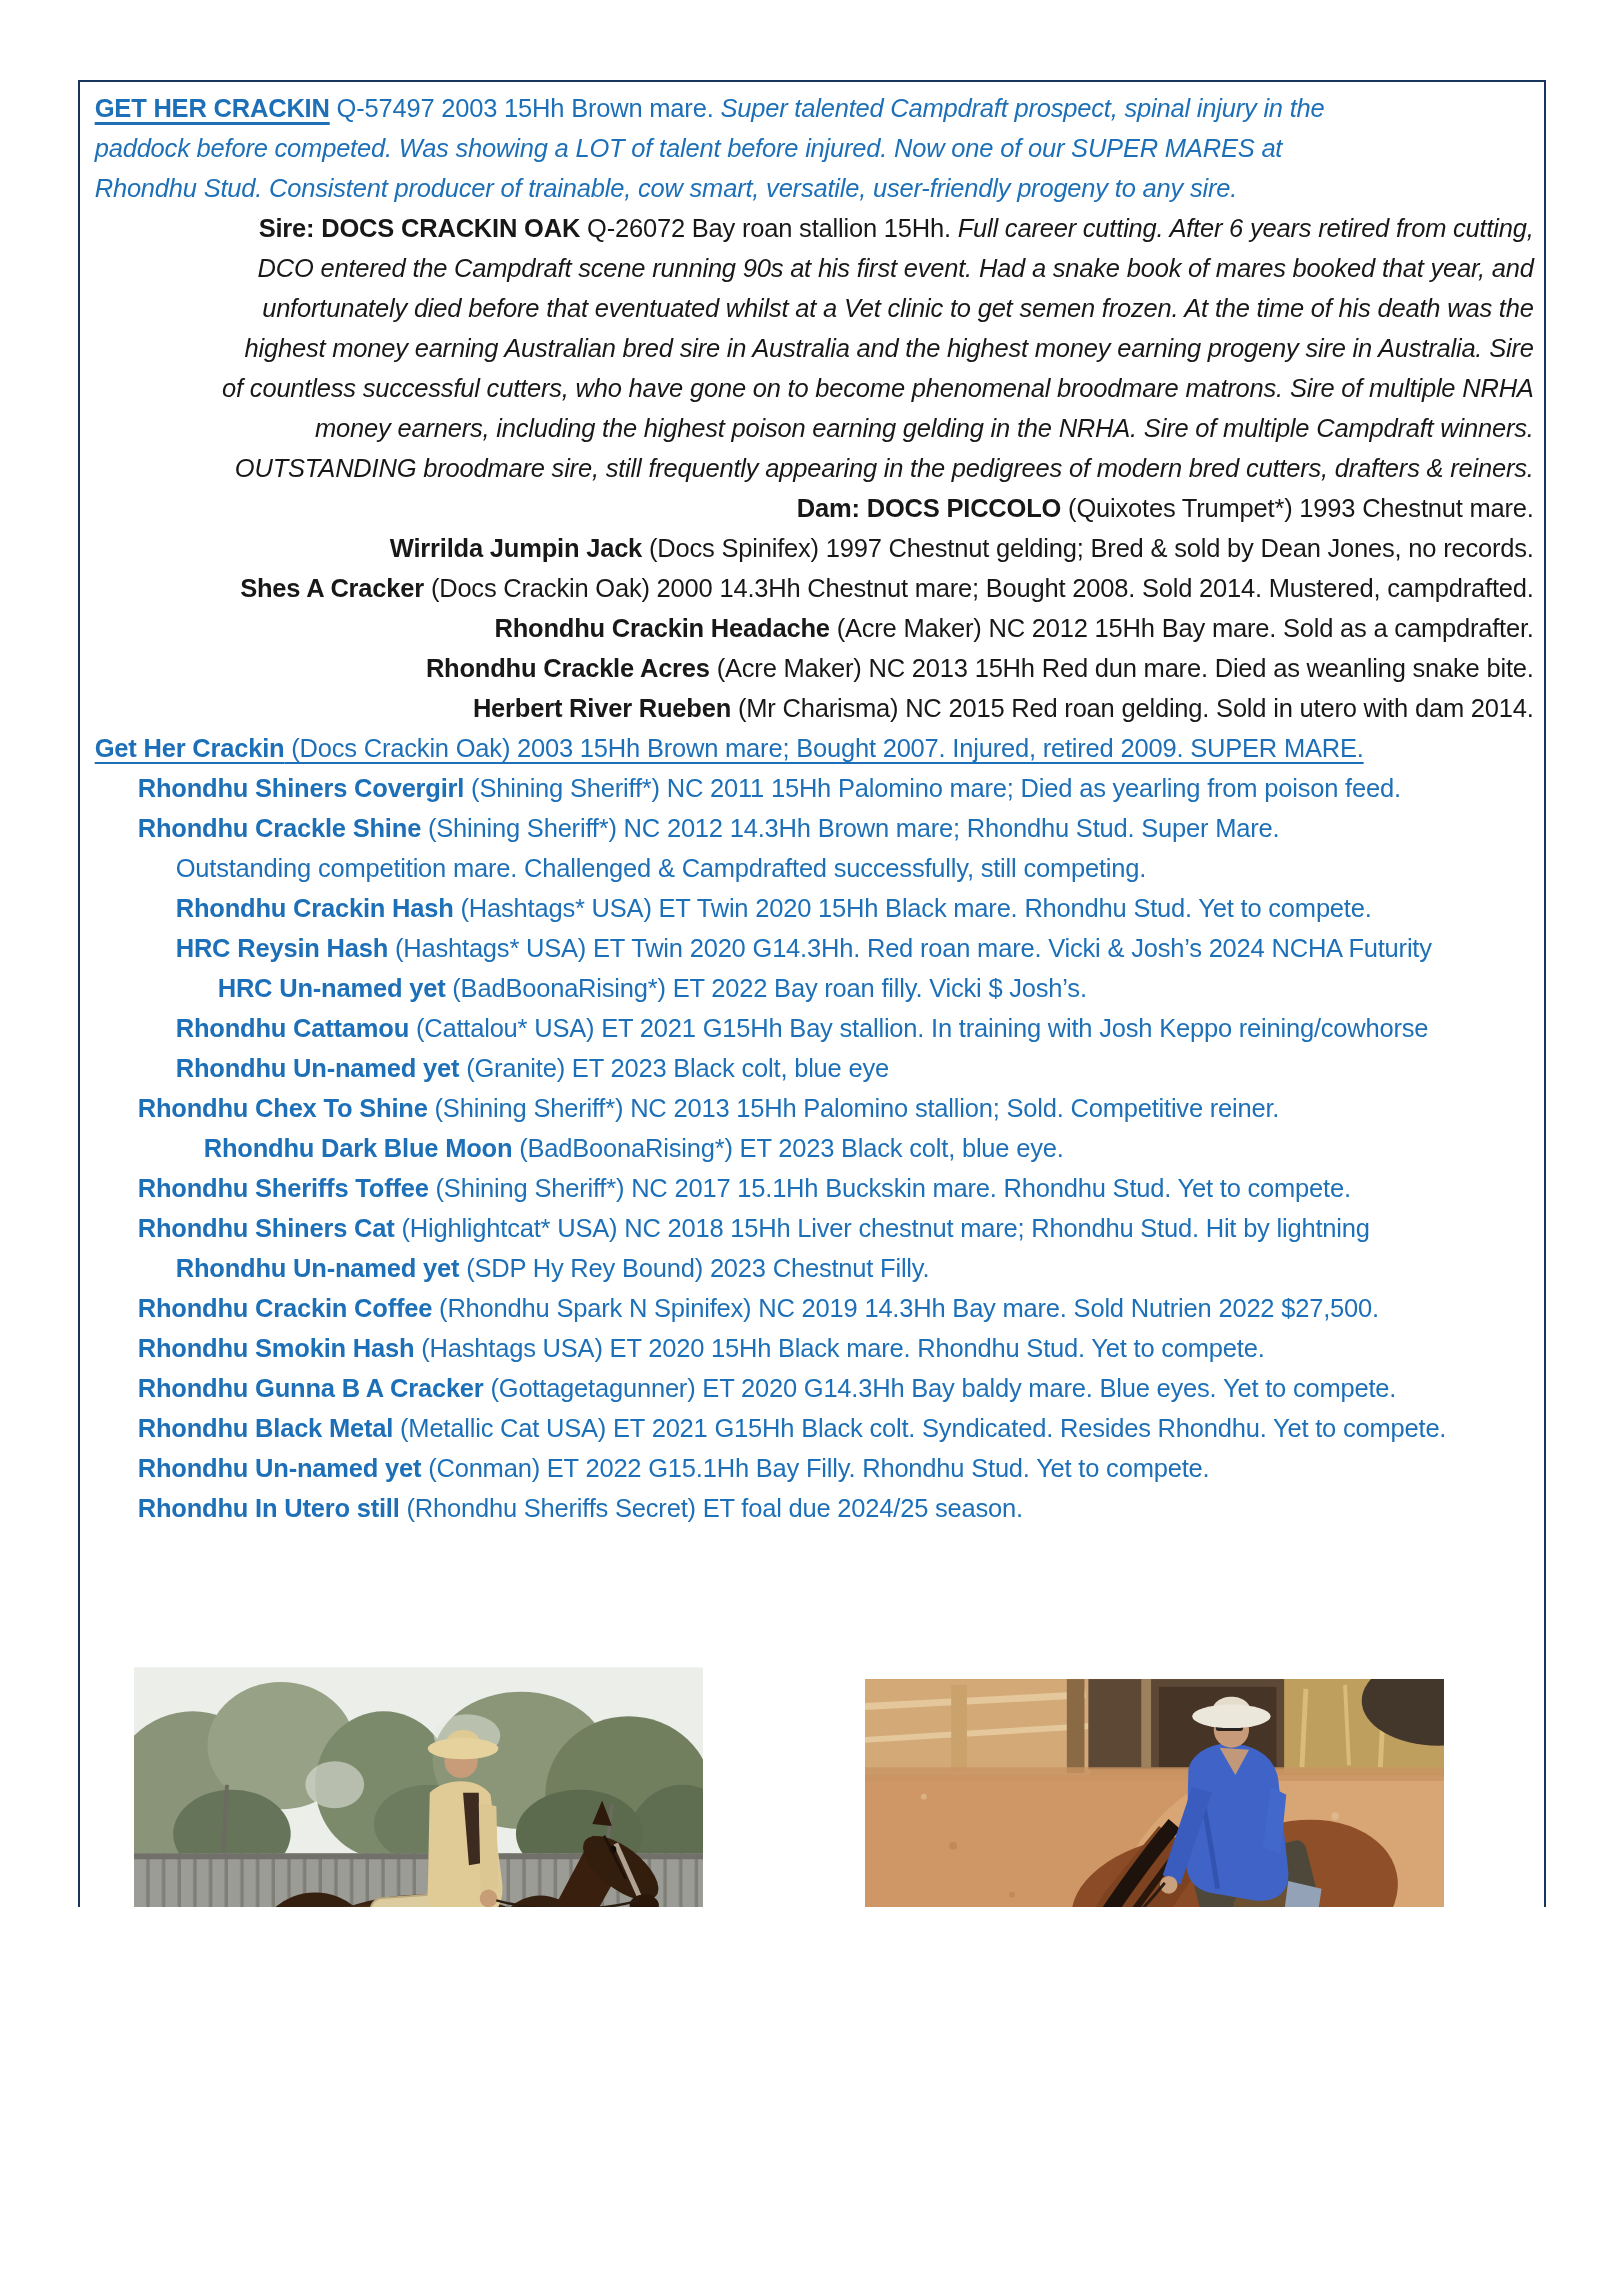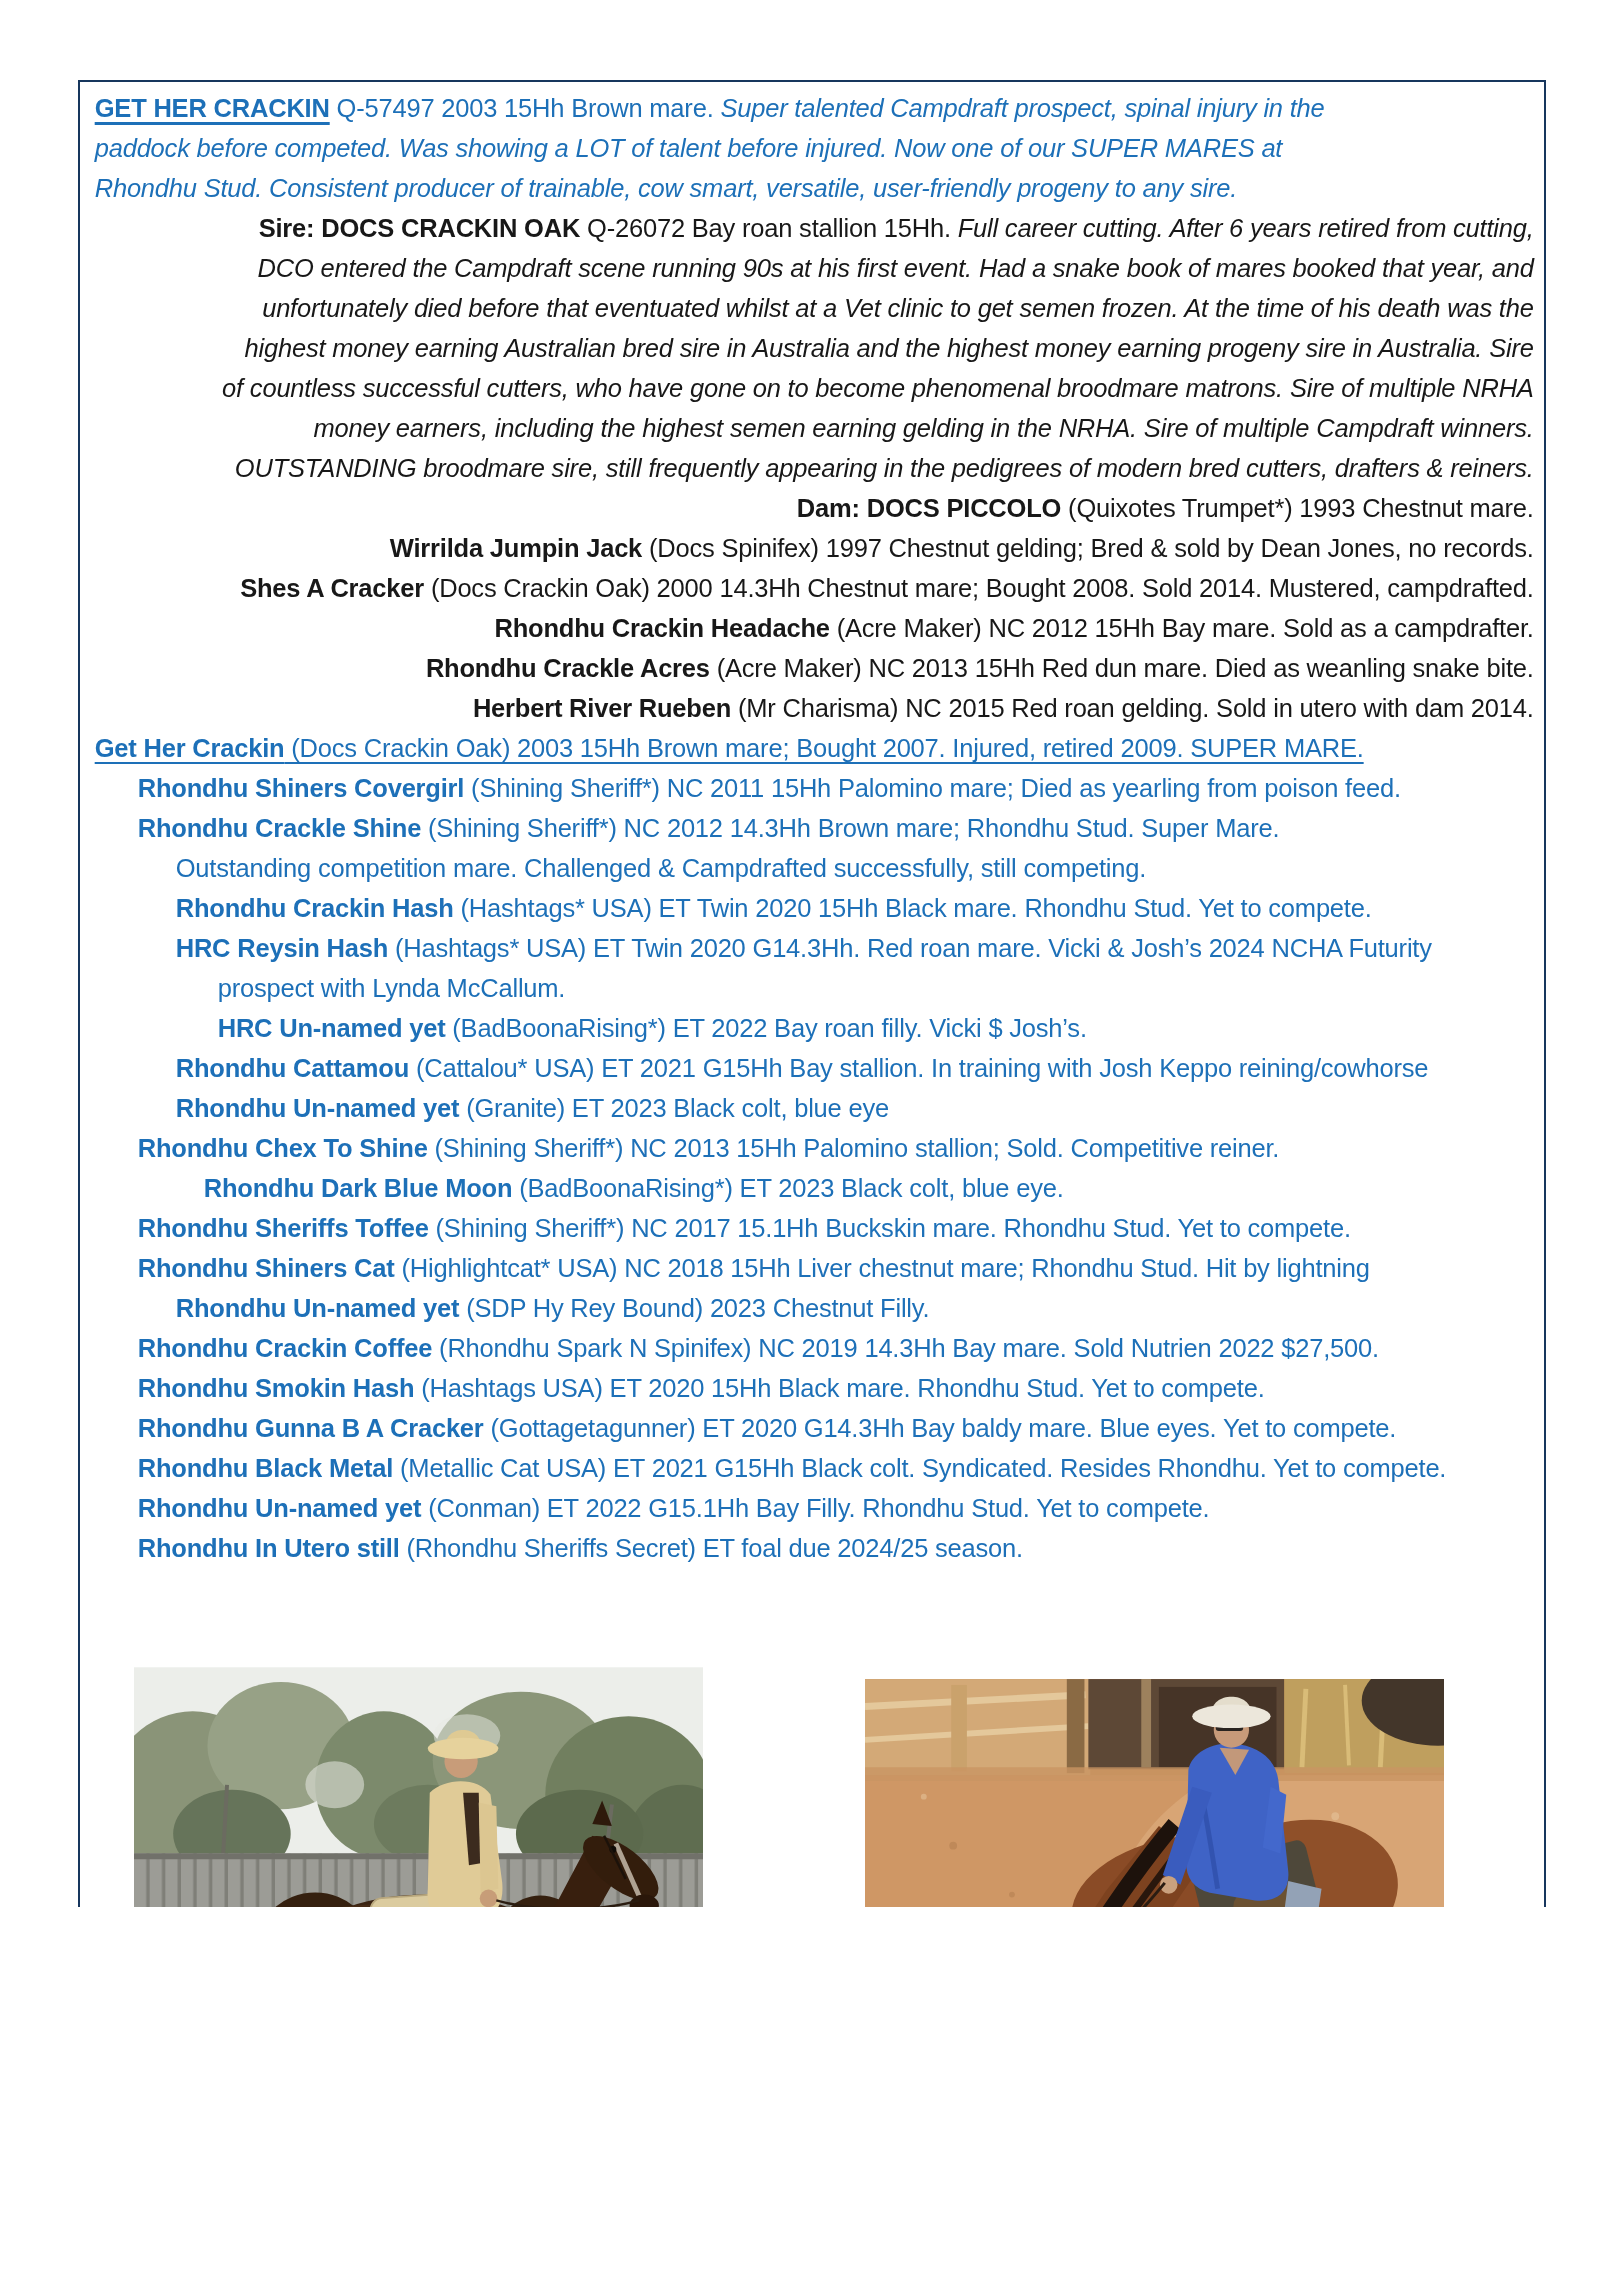--- a/index.html
+++ b/index.html
@@ -62,35 +62,34 @@
 
     <div class="textblock">
         <div class="line ind0 blue"><span class="seg b u">GET HER CRACKIN</span><span class="seg"> Q-57497 2003 15Hh Brown mare. </span><span class="seg i">Super talented Campdraft prospect, spinal injury in the</span></div>
         <div class="line ind0 blue"><span class="seg i">paddock before competed. Was showing a LOT of talent before injured. Now one of our SUPER MARES at</span></div>
         <div class="line ind0 blue"><span class="seg i">Rhondhu Stud. Consistent producer of trainable, cow smart, versatile, user-friendly progeny to any sire.</span></div>
         <div class="line ind0 black"><span class="seg b">Sire: DOCS CRACKIN OAK</span><span class="seg"> Q-26072 Bay roan stallion 15Hh. </span><span class="seg i">Full career cutting. After 6 years retired from cutting,</span></div>
         <div class="line ind0 black"><span class="seg i">DCO entered the Campdraft scene running 90s at his first event. Had a snake book of mares booked that year, and</span></div>
         <div class="line ind0 black"><span class="seg i">unfortunately died before that eventuated whilst at a Vet clinic to get semen frozen. At the time of his death was the</span></div>
         <div class="line ind0 black"><span class="seg i">highest money earning Australian bred sire in Australia and the highest money earning progeny sire in Australia. Sire</span></div>
         <div class="line ind0 black"><span class="seg i">of countless successful cutters, who have gone on to become phenomenal broodmare matrons. Sire of multiple NRHA</span></div>
-        <div class="line ind0 black"><span class="seg i">money earners, including the highest semen earning gelding in the NRHA. Sire of multiple Campdraft winners.</span></div>
+        <div class="line ind0 black"><span class="seg i">money earners, including the highest poison earning gelding in the NRHA. Sire of multiple Campdraft winners.</span></div>
         <div class="line ind0 black"><span class="seg i">OUTSTANDING broodmare sire, still frequently appearing in the pedigrees of modern bred cutters, drafters &amp; reiners.</span></div>
         <div class="line ind0 black"><span class="seg b">Dam: DOCS PICCOLO</span><span class="seg"> (Quixotes Trumpet*) 1993 Chestnut mare.</span></div>
         <div class="line ind0 black"><span class="seg b">Wirrilda Jumpin Jack</span><span class="seg"> (Docs Spinifex) 1997 Chestnut gelding; Bred &amp; sold by Dean Jones, no records.</span></div>
         <div class="line ind0 black"><span class="seg b">Shes A Cracker</span><span class="seg"> (Docs Crackin Oak) 2000 14.3Hh Chestnut mare; Bought 2008. Sold 2014. Mustered, campdrafted.</span></div>
         <div class="line ind1 black"><span class="seg b">Rhondhu Crackin Headache</span><span class="seg"> (Acre Maker) NC 2012 15Hh Bay mare. Sold as a campdrafter.</span></div>
         <div class="line ind1 black"><span class="seg b">Rhondhu Crackle Acres</span><span class="seg"> (Acre Maker) NC 2013 15Hh Red dun mare. Died as weanling snake bite.</span></div>
         <div class="line ind1 black"><span class="seg b">Herbert River Rueben</span><span class="seg"> (Mr Charisma) NC 2015 Red roan gelding. Sold in utero with dam 2014.</span></div>
         <div class="line ind0 blue ul-all"><span class="seg b">Get Her Crackin</span><span class="seg"> (Docs Crackin Oak) 2003 15Hh Brown mare; Bought 2007. Injured, retired 2009. SUPER MARE.</span></div>
         <div class="line ind1 blue"><span class="seg b">Rhondhu Shiners Covergirl</span><span class="seg"> (Shining Sheriff*) NC 2011 15Hh Palomino mare; Died as yearling from poison feed.</span></div>
         <div class="line ind1 blue"><span class="seg b">Rhondhu Crackle Shine</span><span class="seg"> (Shining Sheriff*) NC 2012 14.3Hh Brown mare; Rhondhu Stud. Super Mare.</span></div>
         <div class="line ind2 blue"><span class="seg">Outstanding competition mare. Challenged &amp; Campdrafted successfully, still competing.</span></div>
         <div class="line ind2 blue"><span class="seg b">Rhondhu Crackin Hash</span><span class="seg"> (Hashtags* USA) ET Twin 2020 15Hh Black mare. Rhondhu Stud. Yet to compete.</span></div>
         <div class="line ind2 blue"><span class="seg b">HRC Reysin Hash</span><span class="seg"> (Hashtags* USA) ET Twin 2020 G14.3Hh. Red roan mare. Vicki &amp; Josh’s 2024 NCHA Futurity</span></div>
-        <div class="line ind4 blue"><span class="seg">prospect with Lynda McCallum.</span></div>
         <div class="line ind4 blue"><span class="seg b">HRC Un-named yet</span><span class="seg"> (BadBoonaRising*) ET 2022 Bay roan filly. Vicki $ Josh’s.</span></div>
         <div class="line ind2 blue"><span class="seg b">Rhondhu Cattamou</span><span class="seg"> (Cattalou* USA) ET 2021 G15Hh Bay stallion. In training with Josh Keppo reining/cowhorse</span></div>
         <div class="line ind2 blue"><span class="seg b">Rhondhu Un-named yet</span><span class="seg"> (Granite) ET 2023 Black colt, blue eye</span></div>
         <div class="line ind1 blue"><span class="seg b">Rhondhu Chex To Shine</span><span class="seg"> (Shining Sheriff*) NC 2013 15Hh Palomino stallion; Sold. Competitive reiner.</span></div>
         <div class="line ind3 blue"><span class="seg b">Rhondhu Dark Blue Moon</span><span class="seg"> (BadBoonaRising*) ET 2023 Black colt, blue eye.</span></div>
         <div class="line ind1 blue"><span class="seg b">Rhondhu Sheriffs Toffee</span><span class="seg"> (Shining Sheriff*) NC 2017 15.1Hh Buckskin mare. Rhondhu Stud. Yet to compete.</span></div>
         <div class="line ind1 blue"><span class="seg b">Rhondhu Shiners Cat</span><span class="seg"> (Highlightcat* USA) NC 2018 15Hh Liver chestnut mare; Rhondhu Stud. Hit by lightning</span></div>
         <div class="line ind2 blue"><span class="seg b">Rhondhu Un-named yet</span><span class="seg"> (SDP Hy Rey Bound) 2023 Chestnut Filly.</span></div>
         <div class="line ind1 blue"><span class="seg b">Rhondhu Crackin Coffee</span><span class="seg"> (Rhondhu Spark N Spinifex) NC 2019 14.3Hh Bay mare. Sold Nutrien 2022 $27,500.</span></div>
         <div class="line ind1 blue"><span class="seg b">Rhondhu Smokin Hash</span><span class="seg"> (Hashtags USA) ET 2020 15Hh Black mare. Rhondhu Stud. Yet to compete.</span></div>

